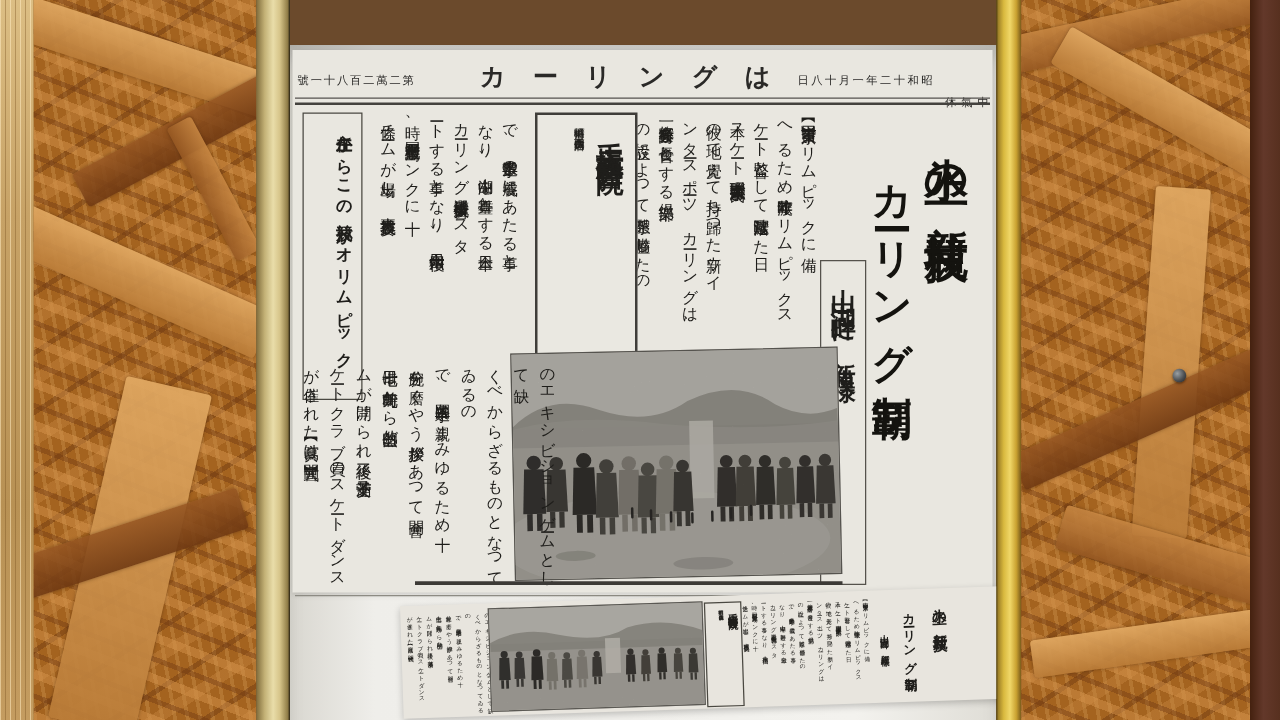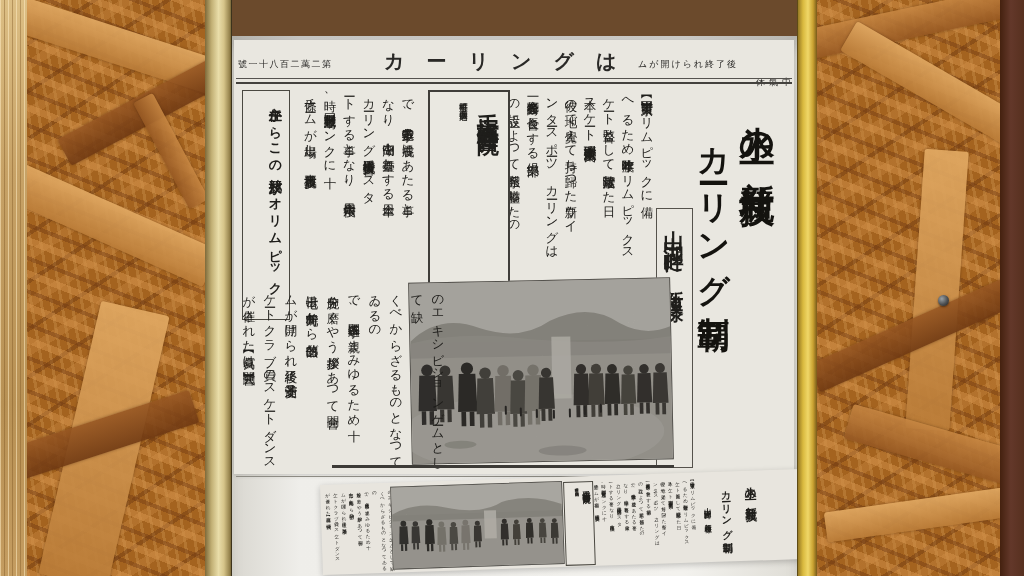--- a/index.html
+++ b/index.html
@@ -113,21 +113,21 @@
   </div>
 
   <div class="frame-strip frame-left"></div>
 
   <div class="paper">
     <div class="sheet">
 
       <div class="masthead">
         <span class="issue">號一十八百二萬二第</span>
         <span class="np-title">カーリングは</span>
-        <span class="np-date">ムが開けられ終了後</span>
+        <span class="np-date">日八十月一年二十和昭</span>
         <span class="np-note">休氣中</span>
       </div>
       <div class="mast-rule"></div>
 
       <div class="article">
         <div class="v hl hl1">氷上の新競技</div>
         <div class="v hl hl2">カーリング制覇</div>
         <div class="v deck">山中湖畔に新模様</div>
 
         <div class="v vcols colsA">

